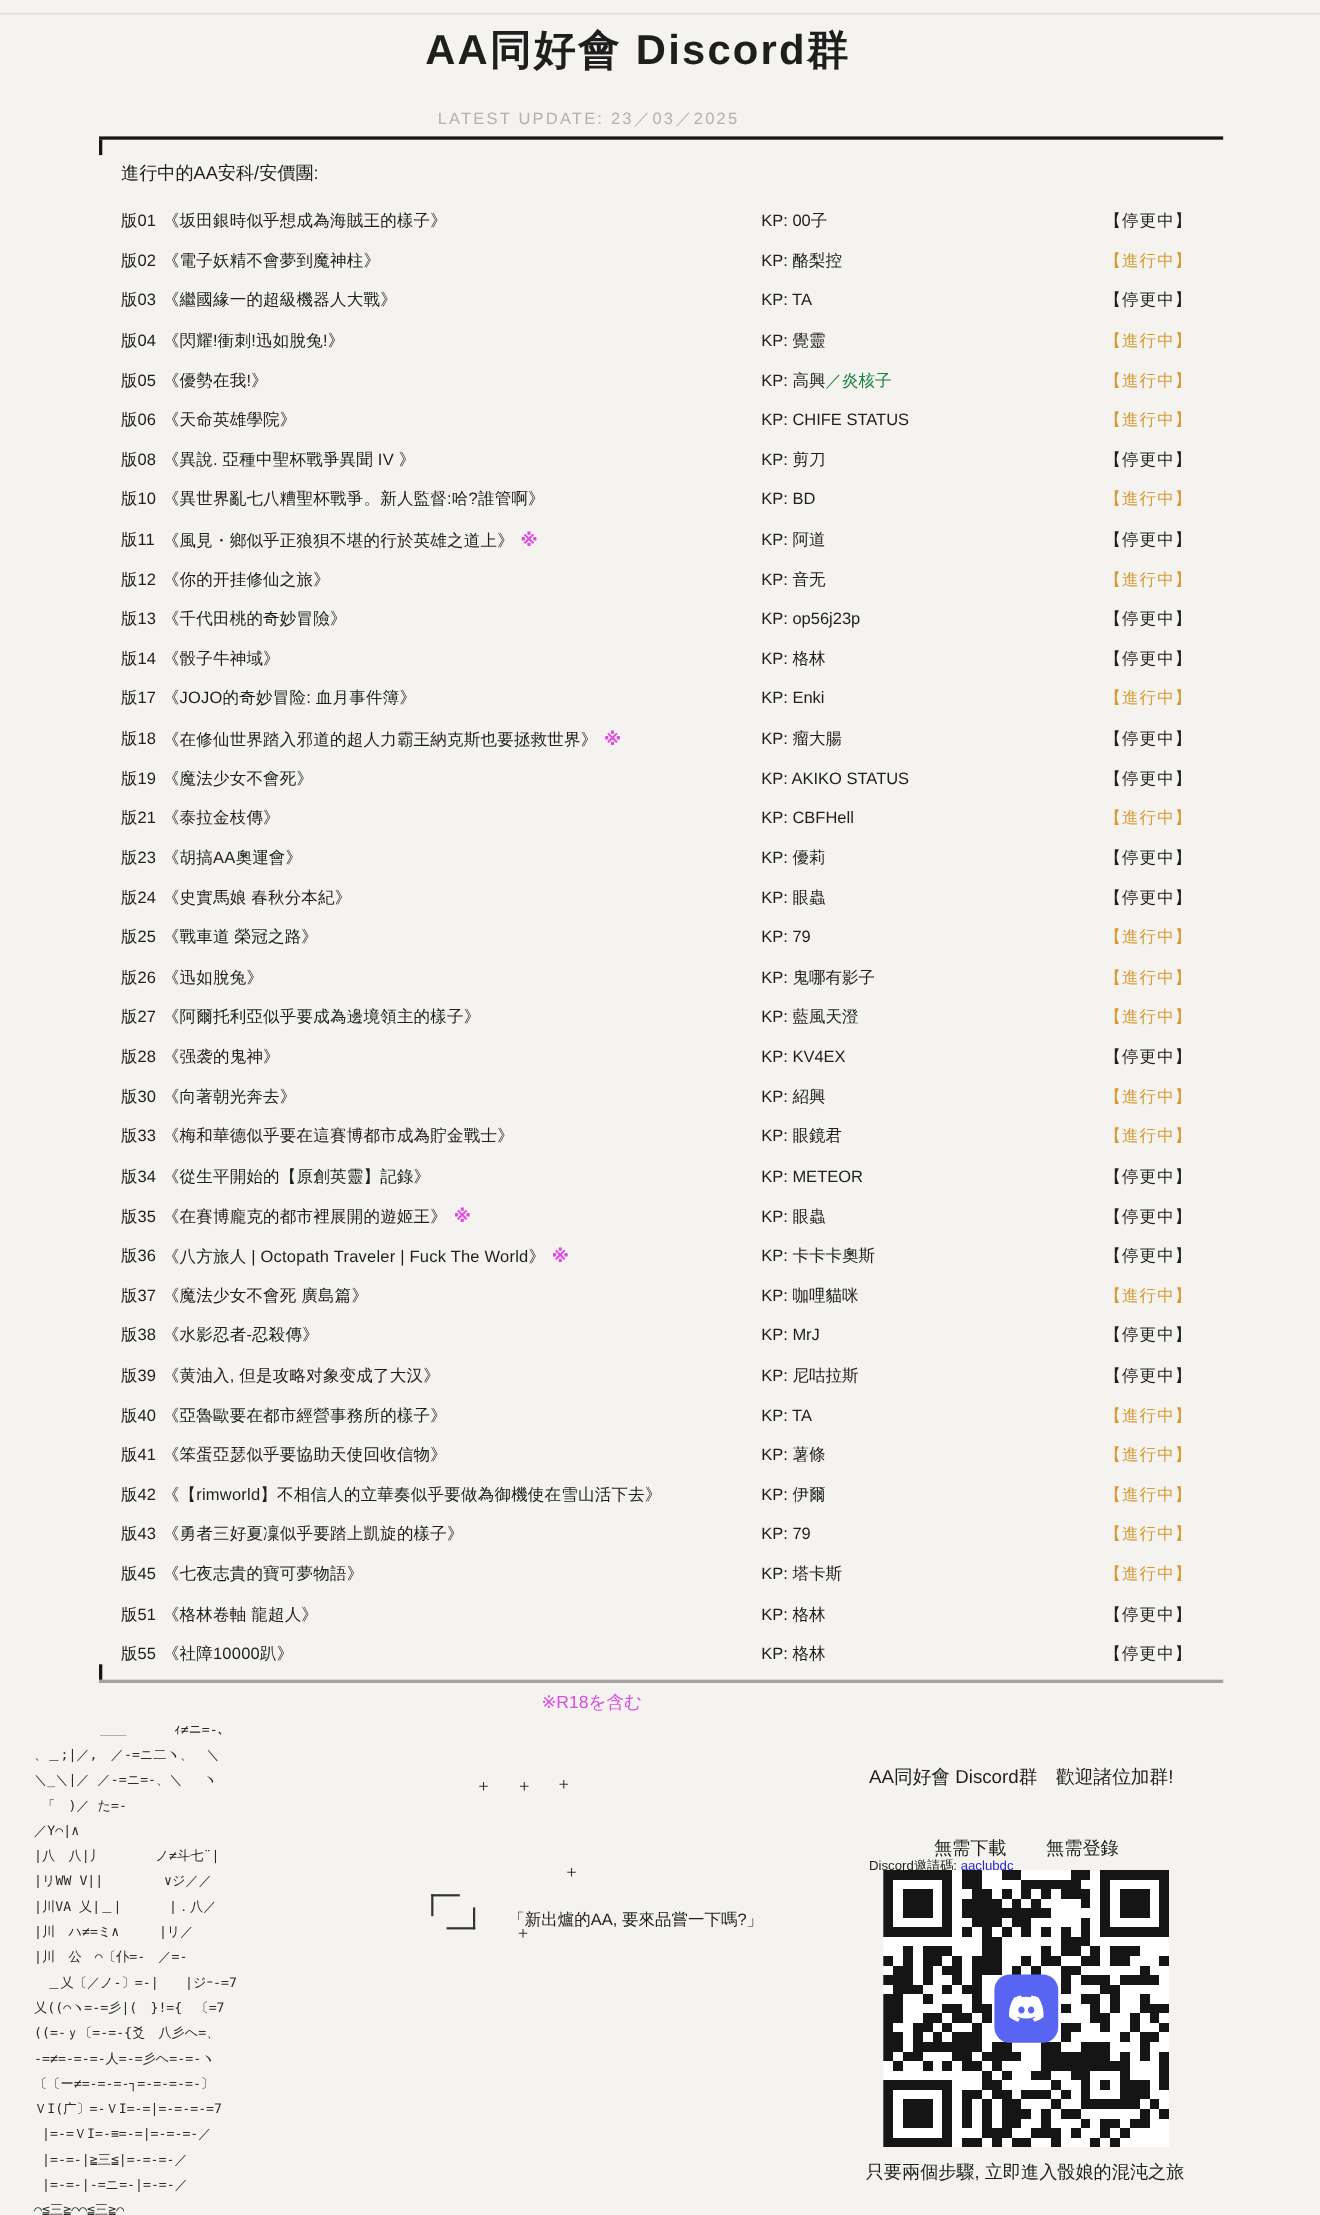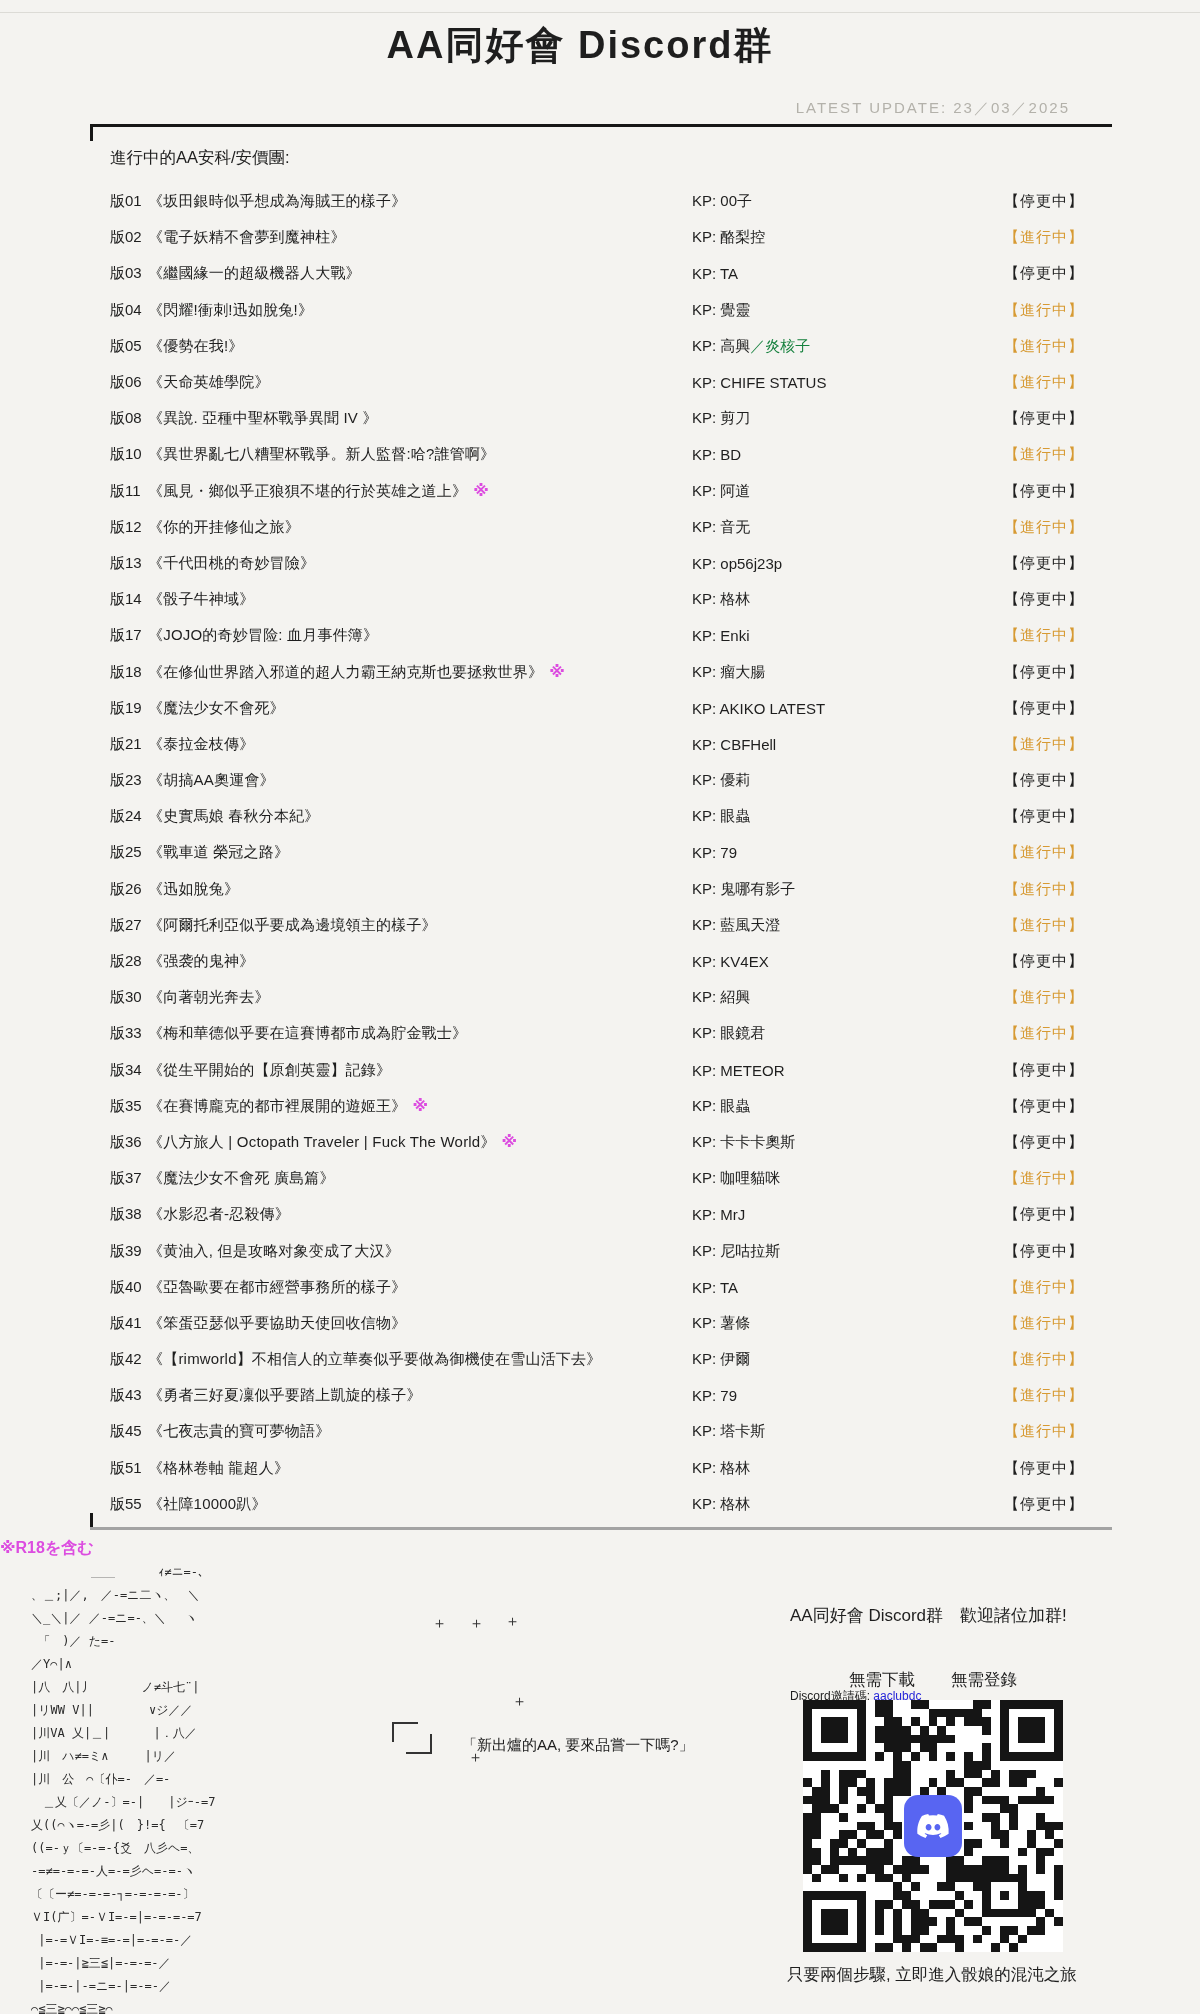--- a/index.html
+++ b/index.html
@@ -4,40 +4,40 @@
 <style>
   html,body{margin:0;padding:0}
   body{
     width:1200px;height:2014px;position:relative;overflow:hidden;
     background:#f4f3f0;color:#1e1e1e;
     font-family:"Liberation Sans","DejaVu Sans",sans-serif;
   }
   .topline{position:absolute;top:12px;left:0;width:100%;height:1px;background:#dcdbd6}
   .page-title{position:absolute;top:20px;left:0;width:1160px;text-align:center;
     font-size:38px;font-weight:700;letter-spacing:2px;margin:0}
-  .update{position:absolute;top:99px;left:0;width:1070px;text-align:right;
+  .update{position:absolute;top:99px;left:0;width:1070px;text-align:center;
     font-size:15px;color:#b3b1aa;letter-spacing:2px}
   .frame{position:absolute;left:90px;top:124px;width:1022px;height:1400px;
     border-top:3px solid #161616;border-bottom:3px solid #a3a3a3}
   .frame::before{content:"";position:absolute;left:0;top:0;width:3px;height:14px;background:#161616}
   .frame::after{content:"";position:absolute;left:0;bottom:0;width:3px;height:14px;background:#161616}
   .heading{position:absolute;left:20px;top:20px;font-size:16.5px}
   .rows{position:absolute;left:0;top:56px;width:100%}
   .row{position:relative;height:36.2px;font-size:15px}
   .row>span{position:absolute;top:50%;transform:translateY(-50%);white-space:nowrap}
   .no{left:20px}
   .ttl{left:58px;letter-spacing:.2px}
   .star{color:#dc4ce0;font-weight:bold;margin-left:6px;font-size:16px}
   .kp{left:602px}
   .kp .dim{color:#15803d}
   .badge{left:914px;letter-spacing:1px}
   .badge.stop{color:#1f1f1f}
   .badge.act{color:#d79a33}
-  .r18note{position:absolute;top:1538px;left:0;width:1076px;text-align:left;
-    font-size:16px;font-weight:bold;color:#dc4ce0}
+  .r18note{position:absolute;top:1538px;left:0;width:1076px;text-align:center;
+    font-size:16px;font-weight:normal;color:#dc4ce0}
   .art{position:absolute;left:6px;top:1548px;margin:13px;color:#2a2a2a;
     font-family:"DejaVu Sans Mono","Liberation Mono",monospace;
     font-size:12px;line-height:23px}
   .quote{position:absolute;left:462px;top:1736px;font-size:15px;white-space:nowrap}
   .plus{position:absolute;font-size:15px;color:#333}
   .p1{left:432px;top:1614px}.p2{left:469px;top:1614px}.p3{left:505px;top:1612px}
   .p4{left:512px;top:1692px}.p5{left:468px;top:1748px}
   .cropA{position:absolute;left:392px;top:1722px;width:24px;height:18px;
     border-left:2px solid #333;border-top:2px solid #333}
   .cropB{position:absolute;left:406px;top:1734px;width:24px;height:18px;
@@ -147,21 +147,21 @@
       </div>
       <div class="row">
         <span class="no">版18</span>
         <span class="ttl">《在修仙世界踏入邪道的超人力霸王納克斯也要拯救世界》<span class="star">※</span></span>
         <span class="kp">KP: 瘤大腸</span>
         <span class="badge stop" style="color: rgb(31, 31, 31);">【停更中】</span>
       </div>
       <div class="row">
         <span class="no">版19</span>
         <span class="ttl">《魔法少女不會死》</span>
-        <span class="kp">KP: AKIKO LATEST</span>
+        <span class="kp">KP: AKIKO STATUS</span>
         <span class="badge stop" style="color: rgb(31, 31, 31);">【停更中】</span>
       </div>
       <div class="row">
         <span class="no">版21</span>
         <span class="ttl">《泰拉金枝傳》</span>
         <span class="kp">KP: CBFHell</span>
         <span class="badge act" style="color: rgb(215, 154, 51);">【進行中】</span>
       </div>
       <div class="row">
         <span class="no">版23</span>

